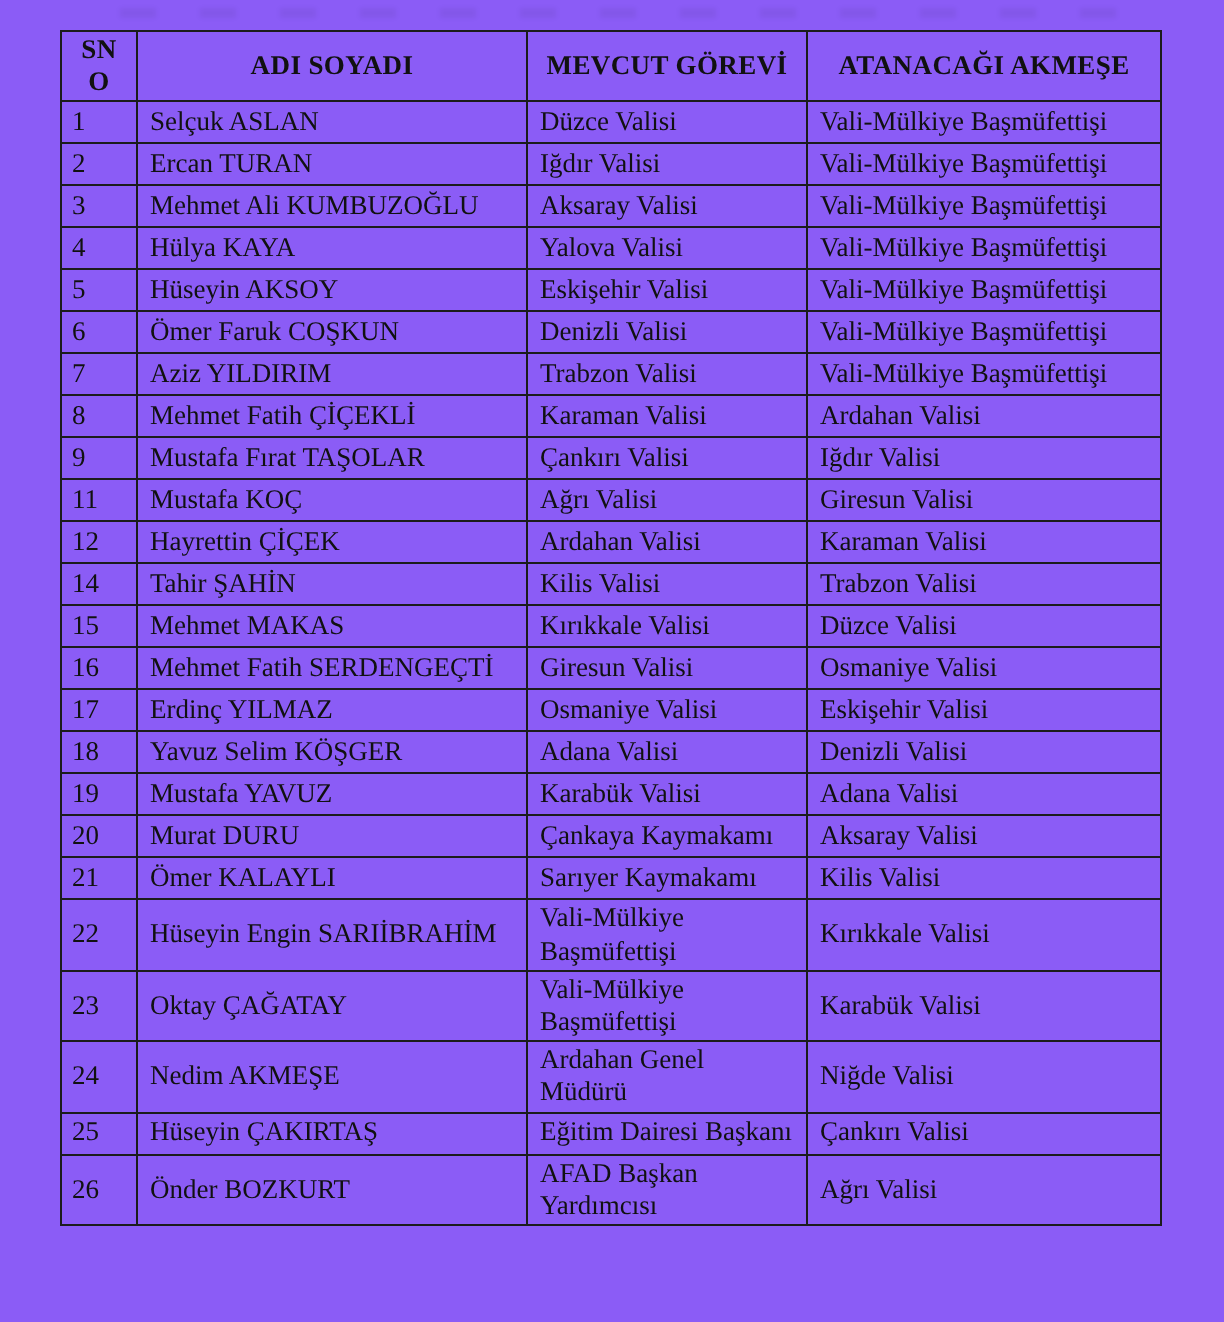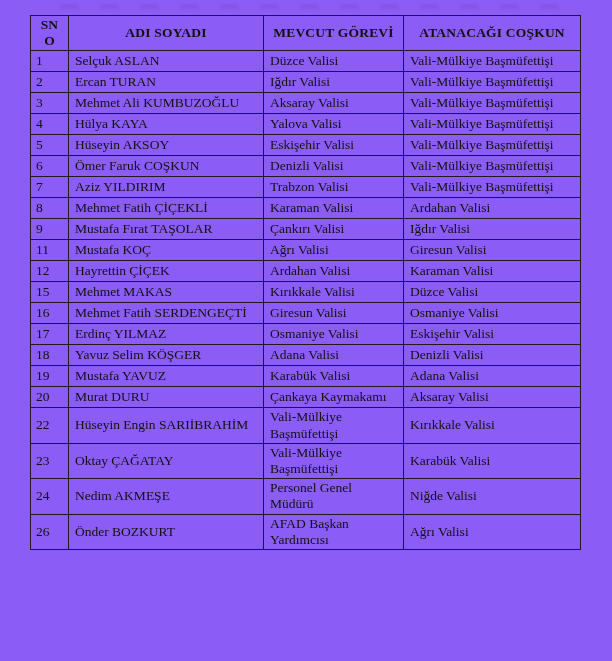--- a/index.html
+++ b/index.html
@@ -74,21 +74,21 @@
       <col class="c-sno">
       <col class="c-name">
       <col class="c-current">
       <col class="c-assigned">
     </colgroup>
     <thead>
       <tr>
         <th>SNO</th>
         <th>ADI SOYADI</th>
         <th>MEVCUT GÖREVİ</th>
-        <th>ATANACAĞI COŞKUN</th>
+        <th>ATANACAĞI AKMEŞE</th>
       </tr>
     </thead>
     <tbody id="table-body">
         <tr>
           <td class="cell-sno">1</td>
           <td class="cell-name">Selçuk ASLAN</td>
           <td class="cell-current-role">Düzce Valisi</td>
           <td class="cell-assigned-role">Vali-Mülkiye Başmüfettişi</td>
         </tr>
         <tr>
@@ -145,20 +145,26 @@
           <td class="cell-current-role">Ağrı Valisi</td>
           <td class="cell-assigned-role">Giresun Valisi</td>
         </tr>
         <tr>
           <td class="cell-sno">12</td>
           <td class="cell-name">Hayrettin ÇİÇEK</td>
           <td class="cell-current-role">Ardahan Valisi</td>
           <td class="cell-assigned-role">Karaman Valisi</td>
         </tr>
         <tr>
+          <td class="cell-sno">14</td>
+          <td class="cell-name">Tahir ŞAHİN</td>
+          <td class="cell-current-role">Kilis Valisi</td>
+          <td class="cell-assigned-role">Trabzon Valisi</td>
+        </tr>
+        <tr>
           <td class="cell-sno">15</td>
           <td class="cell-name">Mehmet MAKAS</td>
           <td class="cell-current-role">Kırıkkale Valisi</td>
           <td class="cell-assigned-role">Düzce Valisi</td>
         </tr>
         <tr>
           <td class="cell-sno">16</td>
           <td class="cell-name">Mehmet Fatih SERDENGEÇTİ</td>
           <td class="cell-current-role">Giresun Valisi</td>
           <td class="cell-assigned-role">Osmaniye Valisi</td>
@@ -181,36 +187,48 @@
           <td class="cell-current-role">Karabük Valisi</td>
           <td class="cell-assigned-role">Adana Valisi</td>
         </tr>
         <tr>
           <td class="cell-sno">20</td>
           <td class="cell-name">Murat DURU</td>
           <td class="cell-current-role">Çankaya Kaymakamı</td>
           <td class="cell-assigned-role">Aksaray Valisi</td>
         </tr>
         <tr>
+          <td class="cell-sno">21</td>
+          <td class="cell-name">Ömer KALAYLI</td>
+          <td class="cell-current-role">Sarıyer Kaymakamı</td>
+          <td class="cell-assigned-role">Kilis Valisi</td>
+        </tr>
+        <tr>
           <td class="cell-sno">22</td>
           <td class="cell-name">Hüseyin Engin SARIİBRAHİM</td>
           <td class="cell-current-role">Vali-Mülkiye Başmüfettişi</td>
           <td class="cell-assigned-role">Kırıkkale Valisi</td>
         </tr>
         <tr>
           <td class="cell-sno">23</td>
           <td class="cell-name">Oktay ÇAĞATAY</td>
           <td class="cell-current-role">Vali-Mülkiye Başmüfettişi</td>
           <td class="cell-assigned-role">Karabük Valisi</td>
         </tr>
         <tr>
           <td class="cell-sno">24</td>
           <td class="cell-name">Nedim AKMEŞE</td>
-          <td class="cell-current-role">Personel Genel Müdürü</td>
+          <td class="cell-current-role">Ardahan Genel Müdürü</td>
           <td class="cell-assigned-role">Niğde Valisi</td>
+        </tr>
+        <tr>
+          <td class="cell-sno">25</td>
+          <td class="cell-name">Hüseyin ÇAKIRTAŞ</td>
+          <td class="cell-current-role">Eğitim Dairesi Başkanı</td>
+          <td class="cell-assigned-role">Çankırı Valisi</td>
         </tr>
         <tr>
           <td class="cell-sno">26</td>
           <td class="cell-name">Önder BOZKURT</td>
           <td class="cell-current-role">AFAD Başkan Yardımcısı</td>
           <td class="cell-assigned-role">Ağrı Valisi</td>
         </tr>
       </tbody>
   </table>
 </div>

